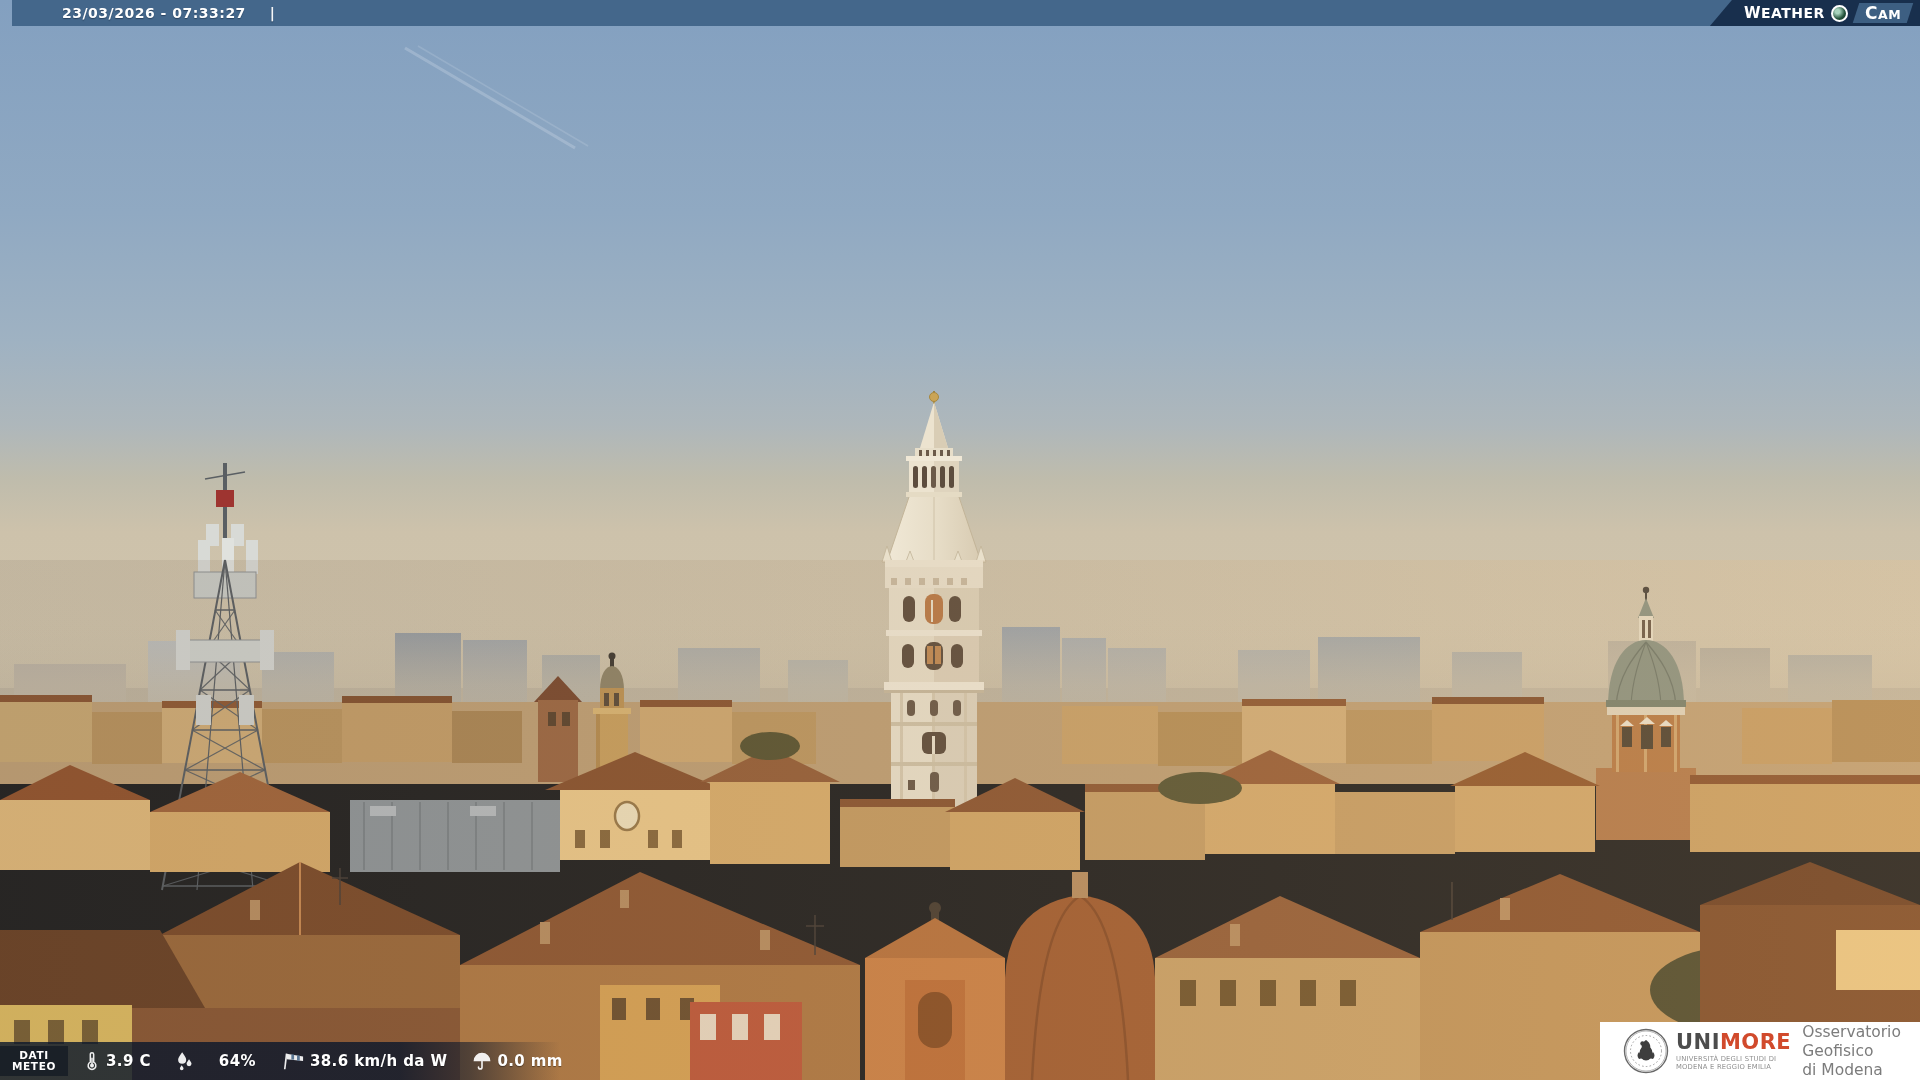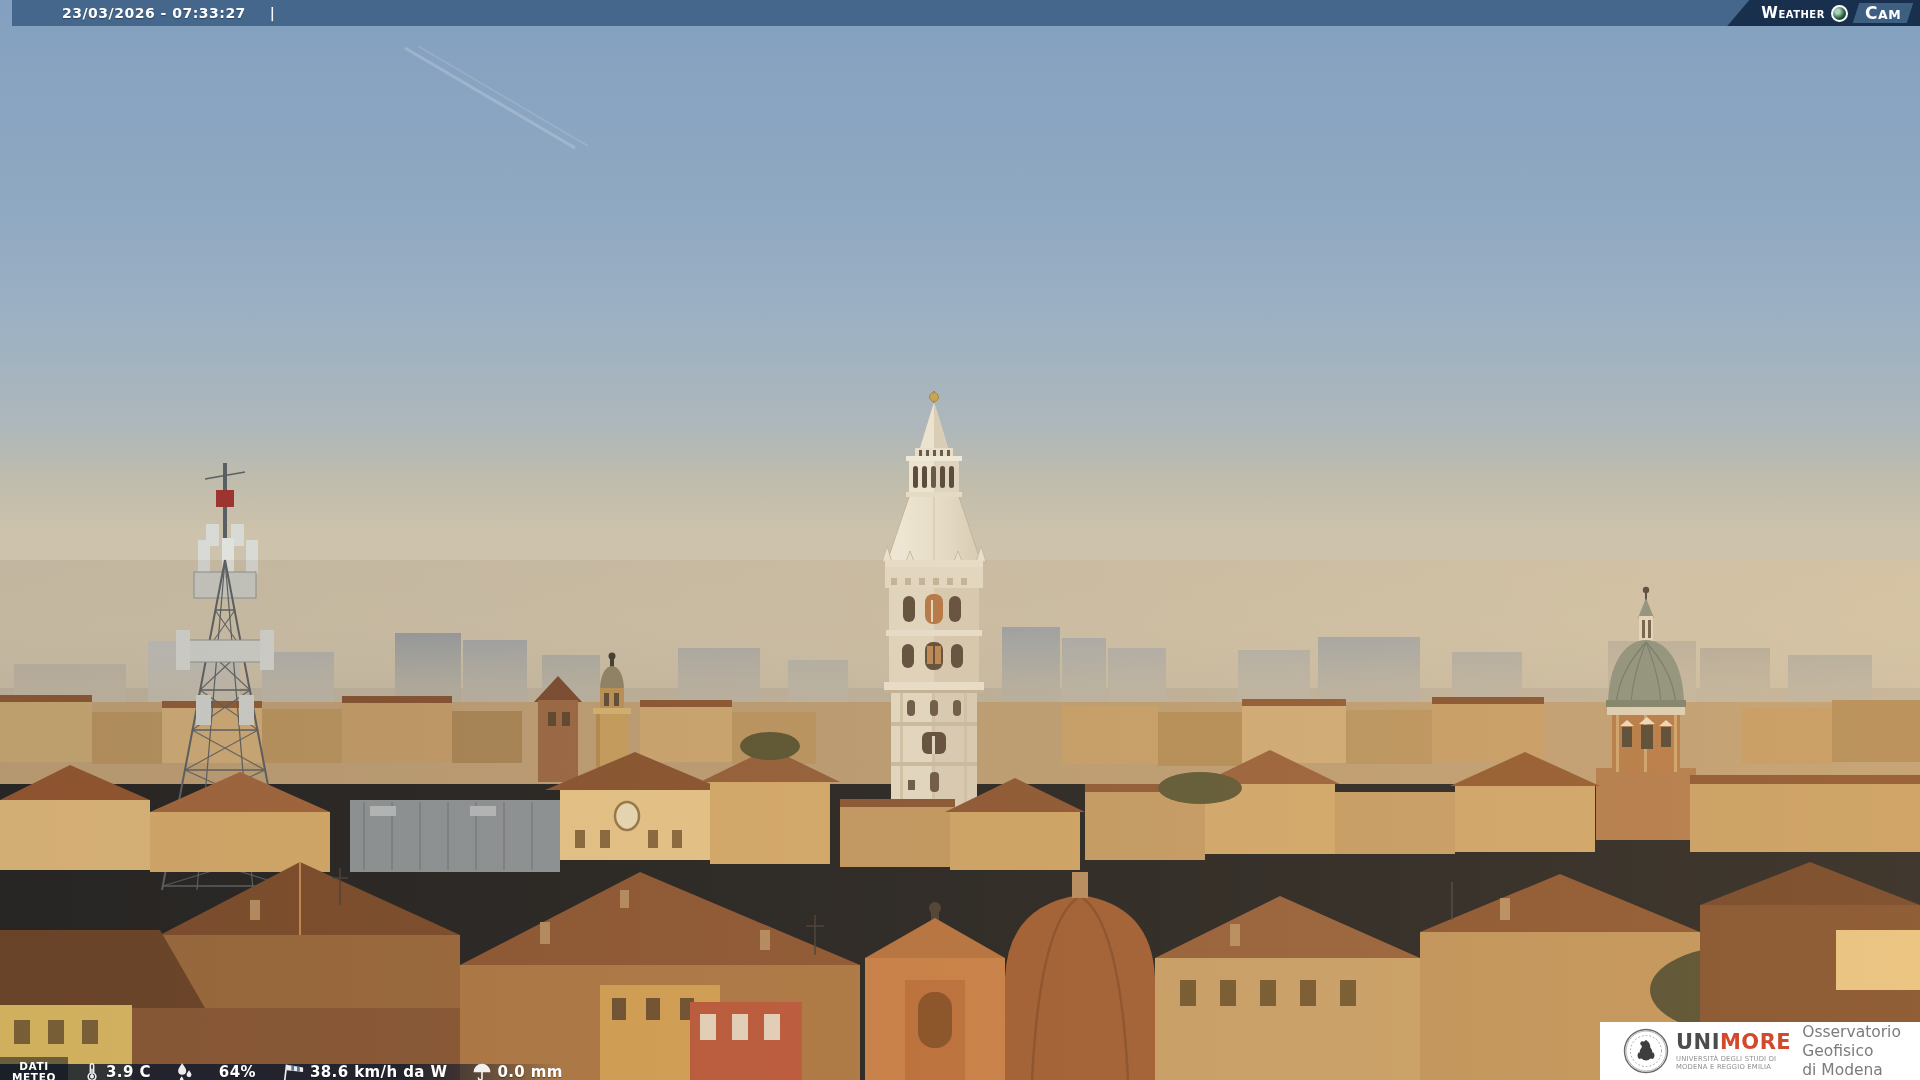--- a/index.html
+++ b/index.html
@@ -19,34 +19,34 @@
   }
   .topbar .timestamp { margin-left:50px; white-space:nowrap; }
   .topbar .sep { margin:0 24px; opacity:.95; }
   .topbar .cam-title { white-space:nowrap; }
   .wc-logo {
     position:absolute; right:0; top:0; height:26px; z-index:11;
     display:flex; align-items:center;
     background:#182f4d; padding:0 10px 0 34px;
     clip-path:polygon(22px 0, 100% 0, 100% 100%, 0 100%);
   }
-  .wc-word { display:inline-block; text-transform:uppercase; font-size:10px; font-weight:bold; color:#fff; letter-spacing:.5px; }
+  .wc-word { display:inline-block; text-transform:uppercase; font-size:14px; font-weight:bold; color:#fff; letter-spacing:.5px; }
   .wc-word::first-letter { font-size:15px; }
   .wc-dot {
     width:13px; height:13px; border-radius:50%;
     background:radial-gradient(circle at 35% 35%, #a8d4bd 0 18%, #23523a 60%, #13301f 100%);
     border:2.5px solid #fff; margin:0 3px 0 6px; flex:0 0 auto;
   }
   .cam-chip { background:#3d5f82; transform:skewX(-18deg); padding:0 9px; margin-left:5px; }
   .cam-chip .wc-word { transform:skewX(18deg); font-size:12.5px; }
   .cam-chip .wc-word::first-letter { font-size:17px; }
 
   
   .meteobar {
-    position:absolute; left:0; bottom:0; height:16px; width:600px; z-index:10;
+    position:absolute; left:0; bottom:0; height:38px; width:600px; z-index:10;
     display:flex; align-items:center; color:#fff;
     background:linear-gradient(90deg, rgba(9,22,43,.80) 0px, rgba(9,22,43,.80) 400px, rgba(9,22,43,.55) 470px, rgba(9,22,43,0) 560px);
     font-weight:bold;
   }
   .dati-label {
     width:68px; height:30px; flex:0 0 auto;
     background:rgba(4,12,26,.50);
     display:flex; flex-direction:column; align-items:center; justify-content:center;
     font-size:10.5px; line-height:11.5px; letter-spacing:.6px;
   }

